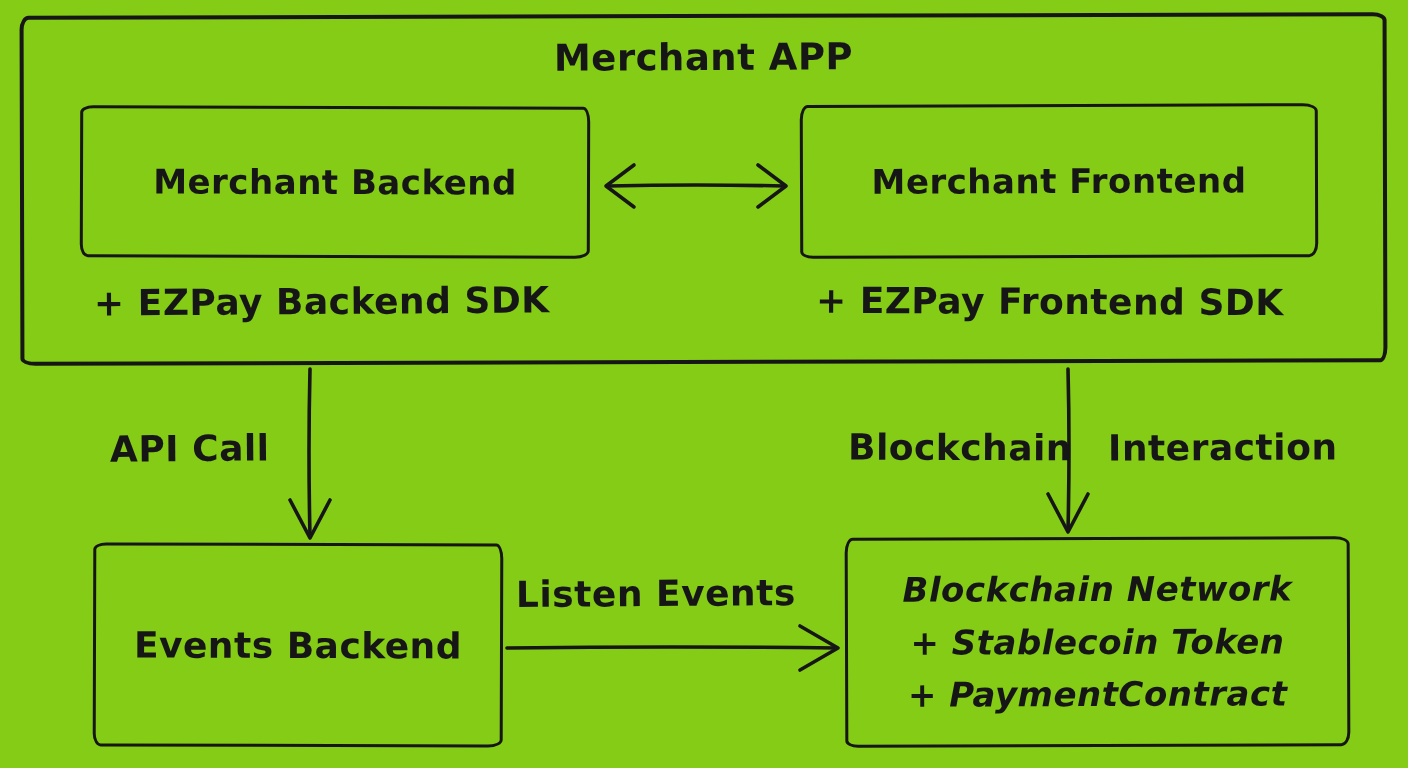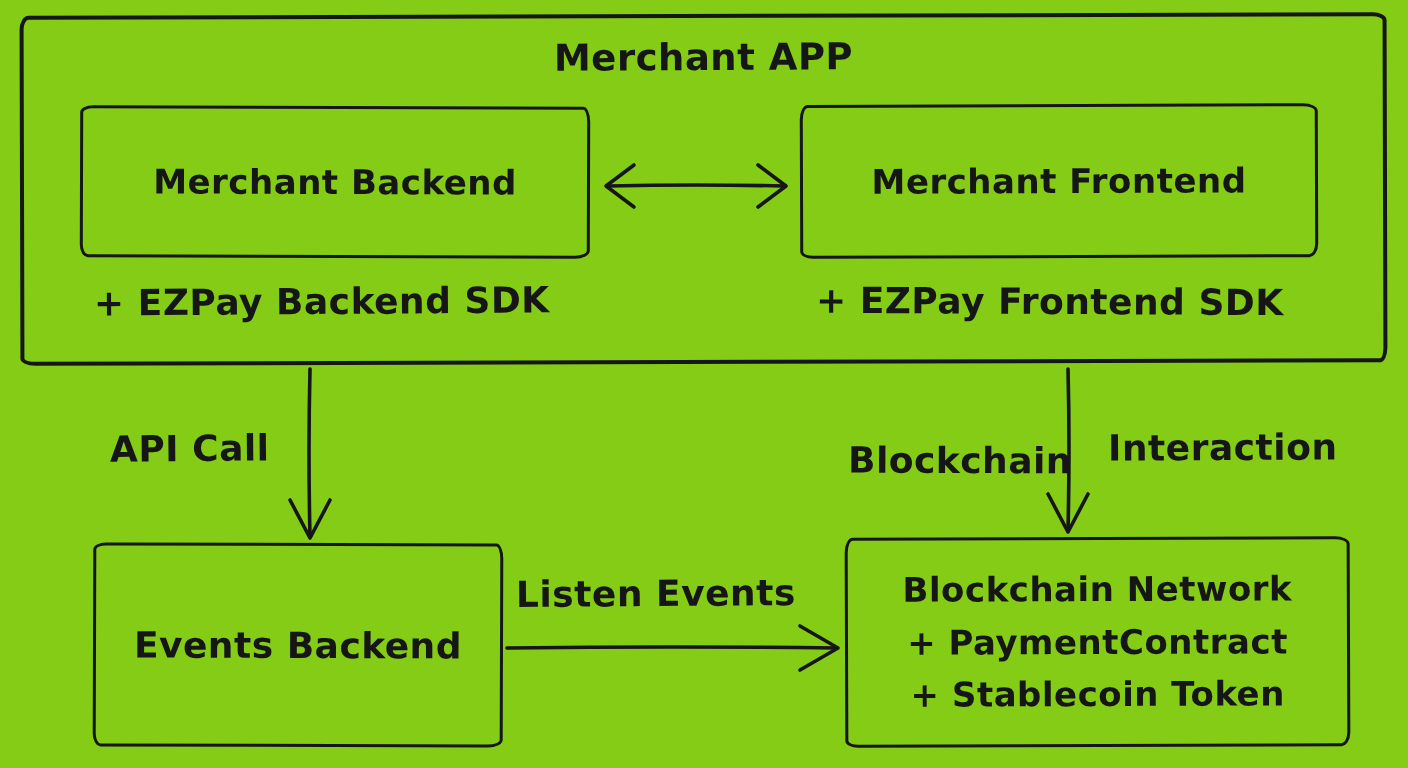--- a/index.html
+++ b/index.html
@@ -61,40 +61,40 @@
     font-size: 36px;
   }
   .backend-sdk  { left: 94px;  top: 281px; transform: rotate(-0.4deg); }
   .frontend-sdk { left: 816px; top: 281px; transform: rotate(0.3deg); }
 
   .edge-label {
     position: absolute;
     font-size: 36px;
   }
   .api-call-label     { left: 110px;  top: 428px; transform: rotate(-0.5deg); }
-  .blockchain-label   { left: 848px;  top: 427px; transform: rotate(0.2deg); margin-top: 13px; }
+  .blockchain-label   { left: 848px;  top: 427px; transform: rotate(0.2deg); }
   .interaction-label  { left: 1108px; top: 427px; transform: rotate(-0.3deg); }
   .listen-events-label{ left: 516px;  top: 573px; transform: rotate(-0.4deg); }
 
   .ezpay-box {
     left: 93px; top: 543px;
     width: 410px; height: 204px;
     display: flex; align-items: center; justify-content: center;
     font-size: 36px;
   }
 
   .network-box {
     left: 845px; top: 537px;
     width: 505px; height: 210px;
     display: flex; flex-direction: column;
     align-items: center; justify-content: center;
     gap: 10px;
     font-size: 34px;
   }
-  .network-box .line { line-height: 1.25; }
+  .network-box .line { line-height: 1.25; font-style: italic; }
 
   .arrow-svg { position: absolute; overflow: visible; }
   .arrow-svg path, .arrow-svg line {
     stroke: #161616;
     fill: none;
     stroke-width: 3.6;
     stroke-linecap: round;
     stroke-linejoin: round;
   }
 </style>
@@ -141,17 +141,17 @@
   </div>
 
   <svg class="arrow-svg" style="left:504px; top:614px;" width="338" height="68">
     <path d="M 3 34 Q 168 32 332 34"></path>
     <path d="M 296 12 L 334 34 L 296 56"></path>
   </svg>
   <div class="hand-text edge-label listen-events-label">Listen Events</div>
 
   <div class="box network-box wobble-c">
     <span class="hand-text line">Blockchain Network</span>
+    <span class="hand-text line">+ Stablecoin Token</span>
     <span class="hand-text line">+ PaymentContract</span>
-    <span class="hand-text line">+ Stablecoin Token</span>
   </div>
 
 </div>
 
 </body></html>

